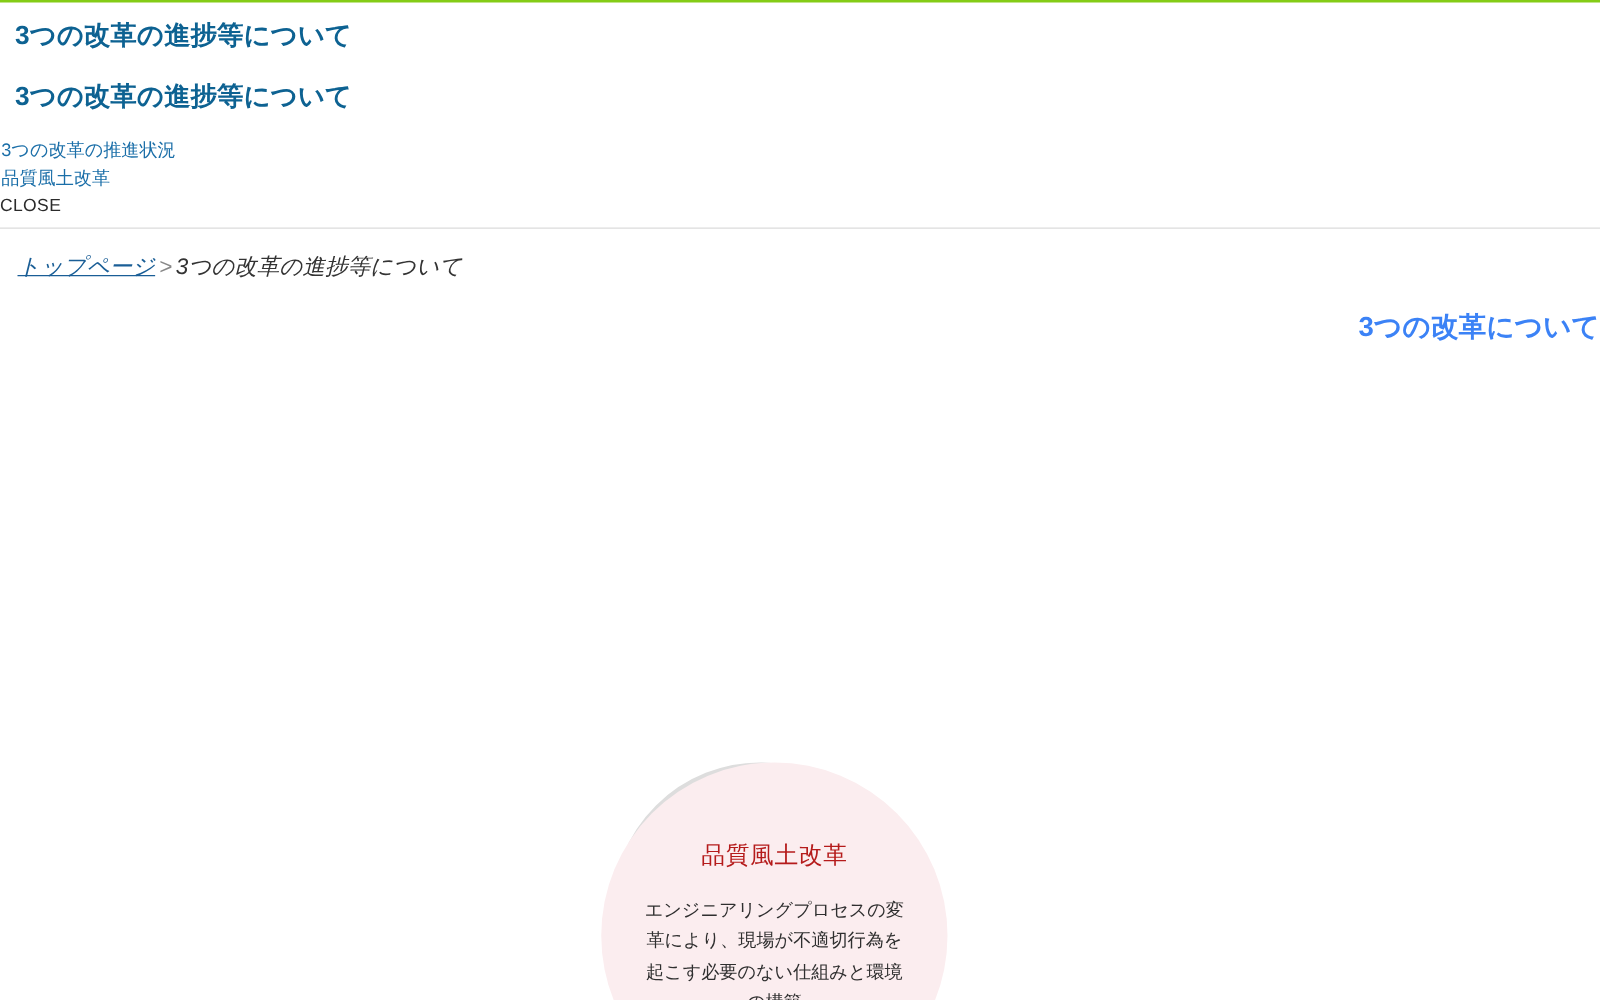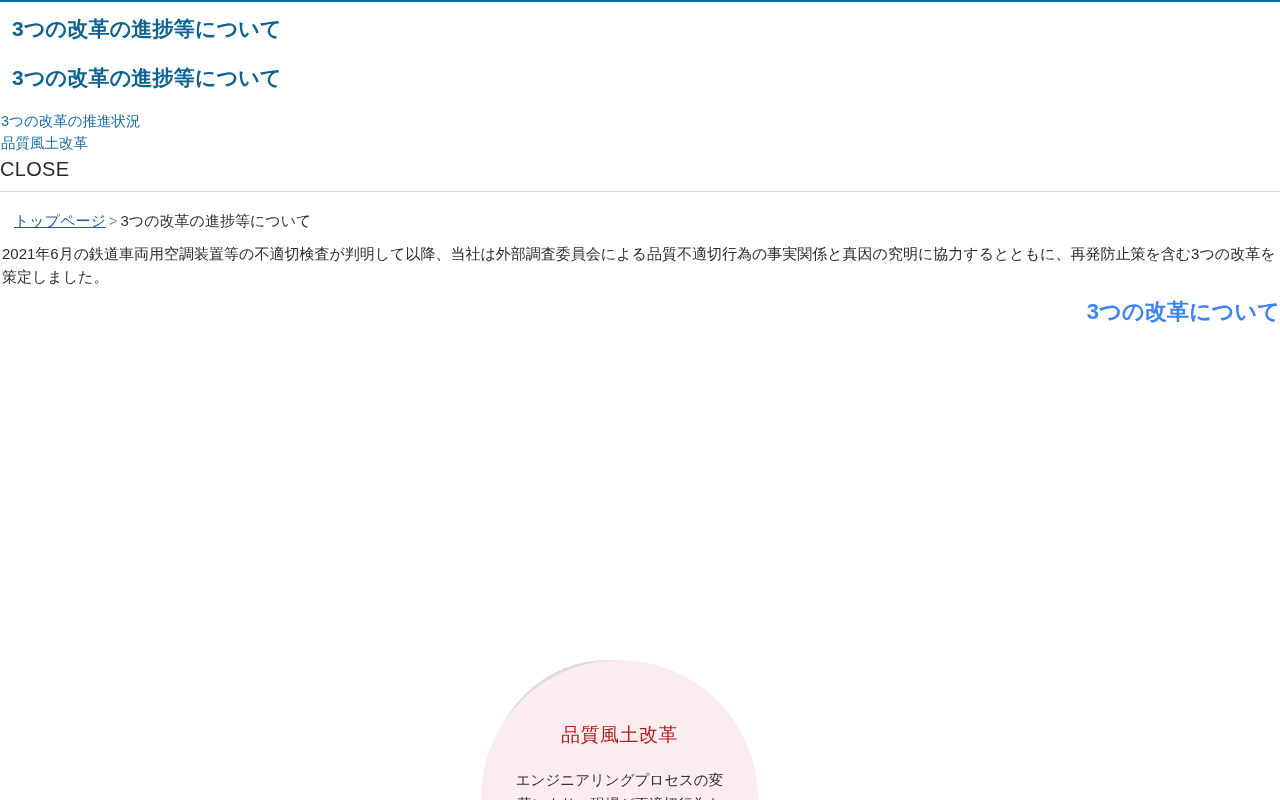--- a/index.html
+++ b/index.html
@@ -6,21 +6,21 @@
   html, body {
     margin: 0; padding: 0;
     width: 1280px; height: 800px;
     background: #ffffff;
     font-family: "Liberation Sans", "DejaVu Sans", sans-serif;
     overflow: hidden;
   }
   .page {
     position: relative;
     width: 1280px; height: 800px;
-    border-top: 2px solid #0369a1;
+    border-top: 2px solid #84cc16;
   }
 
   
   .site-head {
     padding: 0;
   }
   .head-title {
     margin: 0;
     padding: 14px 0 0 12px;
     font-size: 21px;
@@ -40,39 +40,40 @@
   .nav-links li { margin: 0; padding: 0; }
   .nav-link {
     display: block;
     font-size: 14.5px;
     color: #1a6ea8;
     text-decoration: none;
     line-height: 1.55;
     padding: 0 0 0 1px;
   }
   .close-item {
-    font-size: 20px;
+    font-size: 14px;
     color: #2b2b2b;
     line-height: 1.5;
     padding: 1px 0 0 1px;
     letter-spacing: 0.3px;
   }
   .head-rule {
     margin-top: 7px;
     border: 0;
     border-top: 1px solid #dcdcdc;
     height: 0;
   }
 
   
   .breadcrumb {
     padding: 10px 0 0 14px;
-    font-size: 15px;
+    font-size: 18px;
     color: #333333;
     line-height: 1.4;
+    font-style: italic;
   }
   .breadcrumb a {
     color: #1a5e96;
     text-decoration: underline;
   }
   .breadcrumb .sep {
     color: #888888;
     padding: 0 3px;
   }
 
@@ -163,21 +164,20 @@
     </ul>
 
     <hr class="head-rule">
   </div>
 
   <div class="breadcrumb">
     <a href="#">トップページ</a><span class="sep">&gt;</span><span>3つの改革の進捗等について</span>
   </div>
 
   <div class="intro">
-    <p>2021年6月の鉄道車両用空調装置等の不適切検査が判明して以降、当社は外部調査委員会による品質不適切行為の事実関係と真因の究明に協力するとともに、再発防止策を含む3つの改革を策定しました。</p>
   </div>
 
   <h3 class="section-title">3つの改革について</h3>
 
   <div class="diagram">
 
     <div class="ring"></div>
 
     <div class="bubble bubble-quality">
       <div class="b-title">品質風土改革</div>

